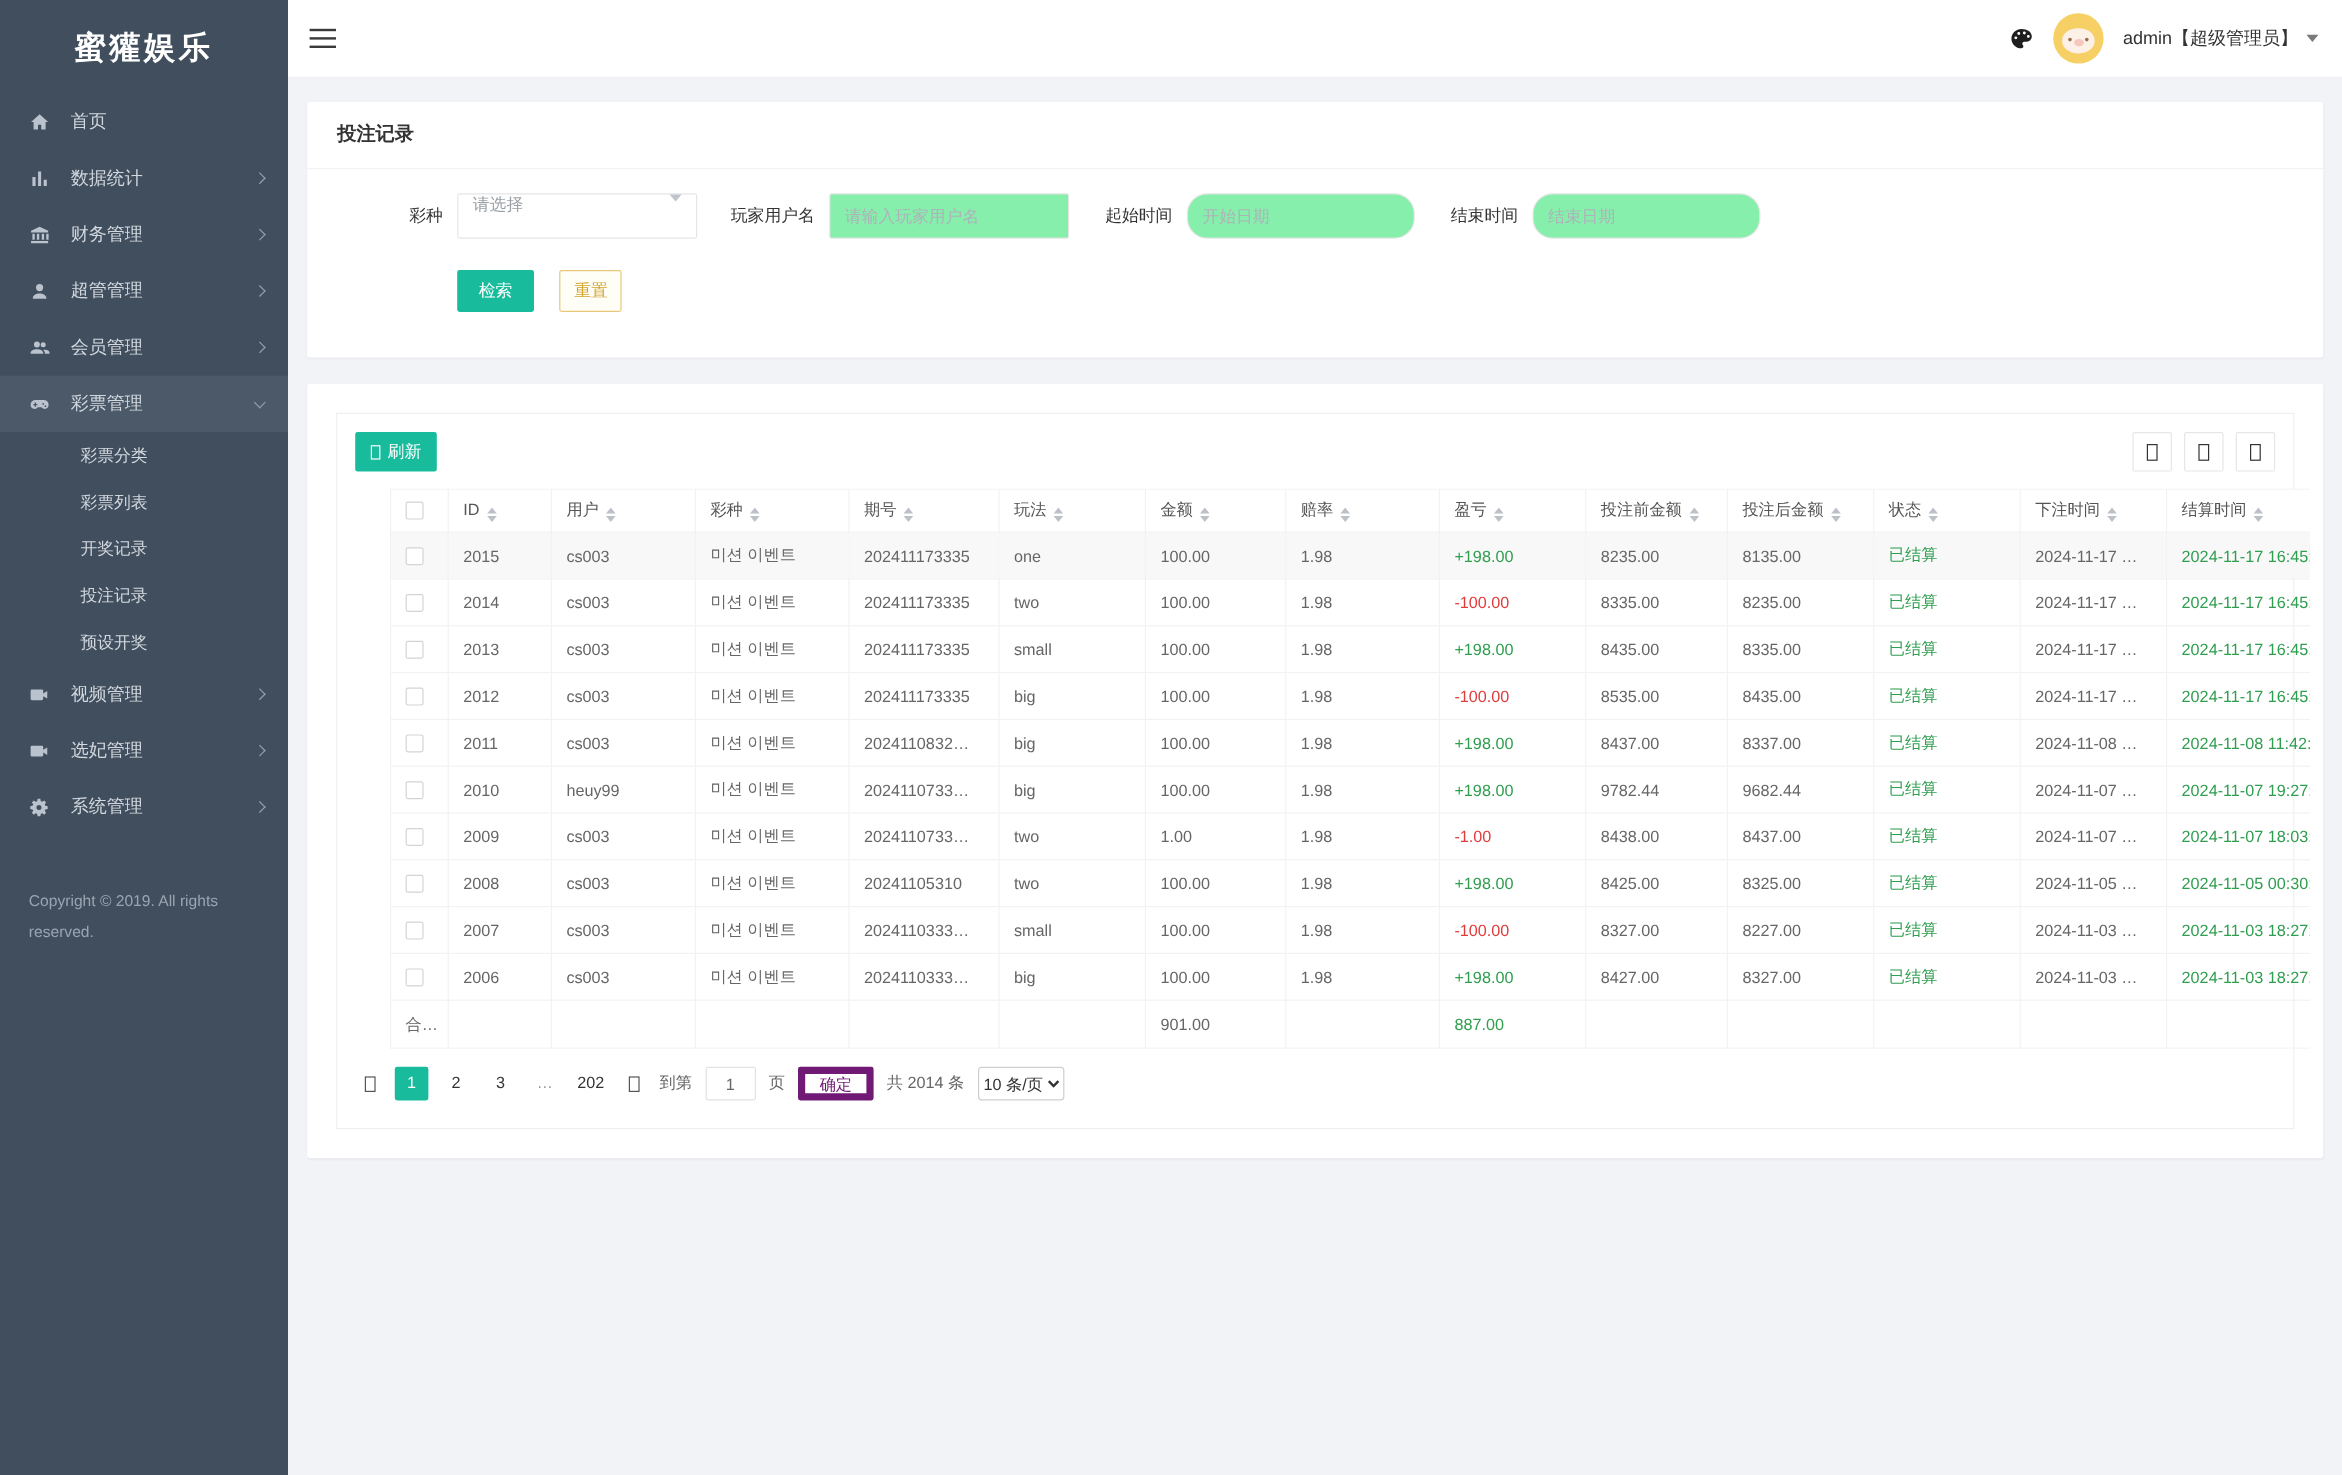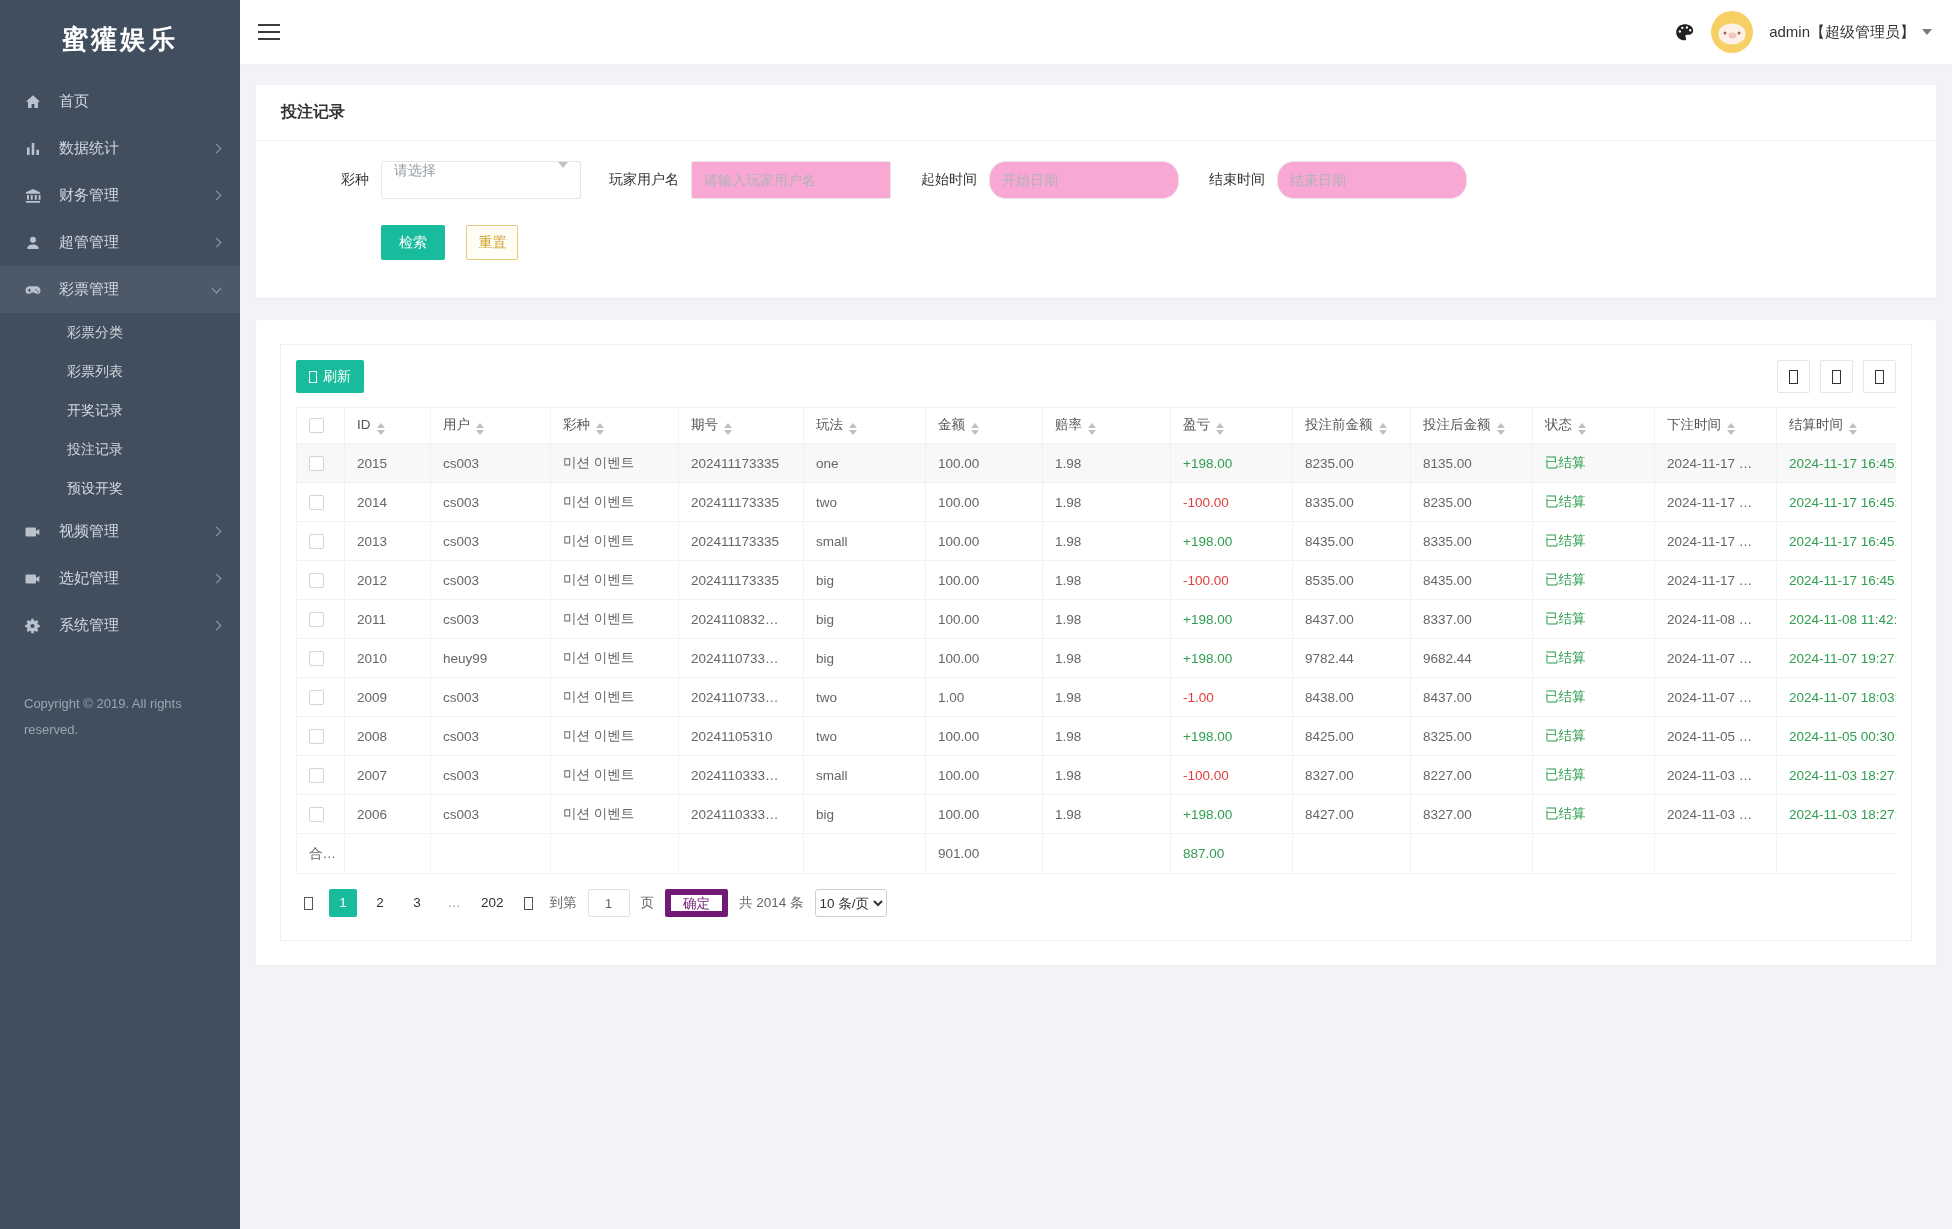--- a/index.html
+++ b/index.html
@@ -47,39 +47,39 @@
   .card-title{padding:17px 25px;font-size:16px;font-weight:600;color:#333;border-bottom:1px solid #f2f2f2;}
 
   
   .filter-section{padding:20px 25px 38px;}
   .filter-row{display:flex;align-items:center;margin-left:60px;}
   .filter-group{display:flex;align-items:center;}
   .filter-label{font-size:14px;color:#333;margin-right:12px;white-space:nowrap;}
   .g2{margin-left:28px;}.g3{margin-left:30px;}.g4{margin-left:30px;}
   .select-box{width:200px;height:38px;position:relative;display:flex;align-items:flex-start;padding:0 30px 0 12px;color:#9aa0a6;border:1px solid #e6e6e6;border-radius:2px;font-size:14px;background:#fff;cursor:pointer;}
   .select-caret{position:absolute;right:12px;width:0;height:0;border-left:5px solid transparent;border-right:5px solid transparent;border-top:6px solid #c0c4cc;}
-  .text-input{width:200px;height:38px;border:1px solid #e6e6e6;border-radius:2px;padding:0 12px;font-size:14px;color:#666;outline:none;background:#f9a8d4;}
+  .text-input{width:200px;height:38px;border:1px solid #e6e6e6;border-radius:2px;padding:0 12px;font-size:14px;color:#666;outline:none;background:#86efac;}
   .date-input{width:190px;border-radius:17px;}
   input::placeholder{color:#aeb3ba;}
   .btn-row{margin:26px 0 0 100px;}
   .search-btn{width:64px;height:35px;background:var(--accent);color:#fff;border:none;border-radius:2px;font-size:14px;cursor:pointer;}
   .reset-btn{width:52px;height:35px;background:#fffef6;border:1px solid #e7c87a;color:var(--gold);border-radius:2px;font-size:14px;margin-left:17px;cursor:pointer;}
 
   
   .table-card{margin-top:22px;padding:24px;margin-bottom:20px;}
   .panel{border:1px solid #f0f0f0;padding:15px;}
   .toolbar{display:flex;justify-content:space-between;align-items:flex-start;margin-bottom:14px;}
   .refresh-btn{height:33px;padding:0 13px;background:var(--accent);color:#fff;border:none;border-radius:2px;font-size:14px;display:inline-flex;align-items:center;gap:6px;cursor:pointer;}
   .tofu{display:inline-block;width:9px;height:13px;border:1px solid #555;}
   .refresh-btn .tofu{border-color:#fff;width:8px;height:12px;}
   .icon-btns{display:flex;gap:10px;}
   .icon-btn{width:33px;height:33px;border:1px solid #e6e6e6;background:#fff;border-radius:2px;display:flex;align-items:center;justify-content:center;cursor:pointer;}
   .icon-btn .tofu{border-color:#333;width:9px;height:14px;}
 
-  .table-wrap{overflow:hidden;width:100%;}
+  .table-wrap{overflow:hidden;width:100%;margin-left:29px;}
   table{border-collapse:collapse;table-layout:fixed;width:1630px;font-size:13.5px;}
   th,td{border:1px solid #f0f2f4;padding:0 12px;text-align:left;white-space:nowrap;overflow:hidden;color:#666;}
   thead th{height:36px;color:#555;font-weight:400;background:#fff;}
   tbody td{height:39px;}
   tbody tr.row-hover{background:#f8f8f8;}
   .sort{display:inline-flex;flex-direction:column;gap:2px;margin-left:6px;vertical-align:1px;cursor:pointer;}
   .sort i{width:0;height:0;border-left:4px solid transparent;border-right:4px solid transparent;}
   .sort .up{border-bottom:5px solid #bcc0c7;}
   .sort .down{border-top:5px solid #bcc0c7;}
   .th-label{display:inline-block;vertical-align:middle;}
@@ -132,20 +132,27 @@
   </div>
 
   <div class="menu-item">
     <svg viewBox="0 0 24 24">
         <path fill="currentColor" d="M12 11.5a4 4 0 100-8 4 4 0 000 8zM4.5 20v-1c0-3 3.4-5 7.5-5s7.5 2 7.5 5v1h-15z"></path>
       </svg>
     <span>超管管理</span>
     <i class="chev right"></i>
   </div>
 
+  <div class="menu-item">
+    <svg viewBox="0 0 24 24">
+        <path fill="currentColor" d="M9 11.5a3.3 3.3 0 100-6.6 3.3 3.3 0 000 6.6zm7-.3a2.8 2.8 0 100-5.6 2.8 2.8 0 000 5.6zM2 18.5v-.8c0-2.6 3.1-4.2 7-4.2s7 1.6 7 4.2v.8H2zm15.8 0v-.8c0-1.5-.6-2.7-1.7-3.6.6-.1 1.3-.2 1.9-.2 2.9 0 5 1.3 5 3.3v1.3h-5.2z"></path>
+      </svg>
+    <span>会员管理</span>
+    <i class="chev right"></i>
+  </div>
 
   <div class="menu-item active">
     <svg viewBox="0 0 24 24">
         <path fill="currentColor" fill-rule="evenodd" d="M7.5 7h9A5.5 5.5 0 0122 12.5 4.5 4.5 0 0117.5 17c-1.4 0-2.7-.7-3.5-1.7h-4A4.4 4.4 0 016.5 17 4.5 4.5 0 012 12.5 5.5 5.5 0 017.5 7zm-1 3v1.5H5V13h1.5v1.5H8V13h1.5v-1.5H8V10H6.5zm9.5.5a1 1 0 100 2 1 1 0 000-2zm2.5 2.5a1 1 0 100 2 1 1 0 000-2z"></path>
       </svg>
     <span>彩票管理</span>
     <i class="chev down"></i>
   </div>
 
   <div class="submenu">

